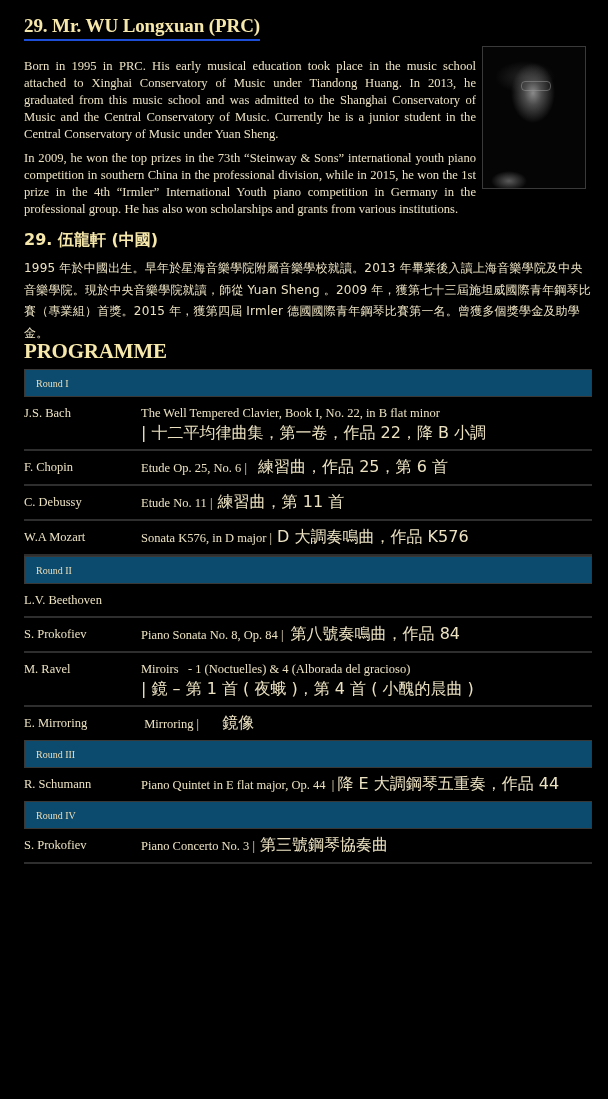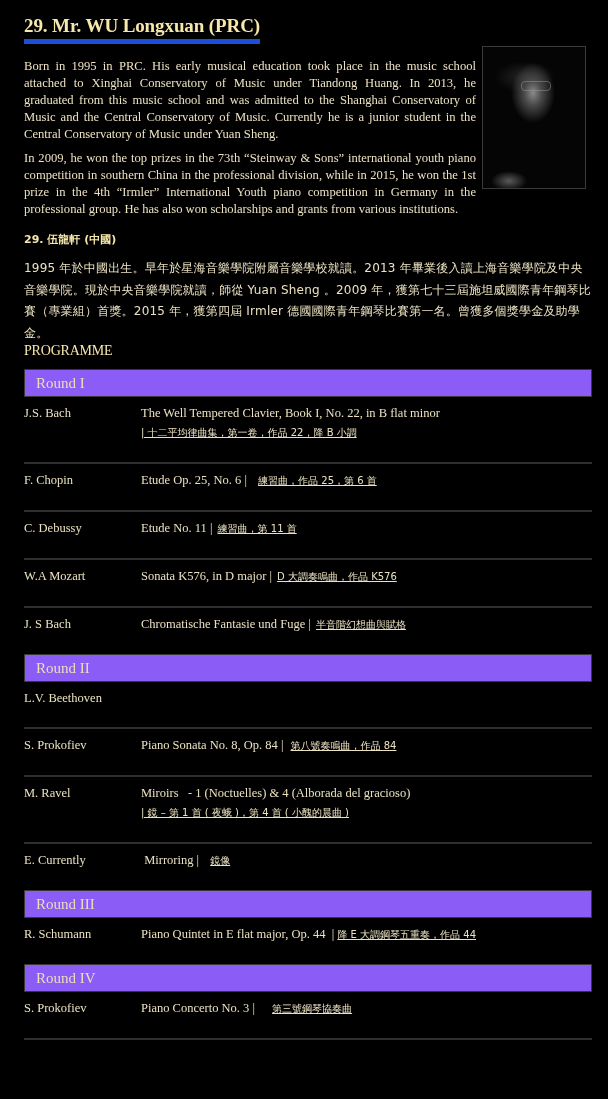--- a/index.html
+++ b/index.html
@@ -23,21 +23,21 @@
     }
     .en-title {
       position: absolute;
       left: 0;
       top: 14px;
       font-size: 19px;
       font-weight: bold;
       color: #f6e7ab;
       line-height: 24px;
       padding-bottom: 1px;
-      border-bottom: 5px solid #1d4ed8;
+      border-bottom: 2px solid #1d4ed8;
       letter-spacing: -0.1px;
     }
     .bio {
       position: absolute;
       left: 0;
       top: 58px;
       width: 452px;
       font-size: 12.6px;
       line-height: 17px;
       text-align: justify;
@@ -68,91 +68,90 @@
       height: 8px;
       border: 1px solid #9a9a9a;
       border-radius: 4px;
       opacity: 0.5;
     }
     .zh-title {
       position: absolute;
       left: 0;
       top: 229px;
       font-family: "DejaVu Sans", sans-serif;
-      font-size: 11px;
+      font-size: 16px;
       font-weight: bold;
       color: #f6e7ab;
       line-height: 22px;
     }
     .zh-bio {
       position: absolute;
       left: 0;
       top: 258px;
       width: 570px;
       font-family: "DejaVu Sans", sans-serif;
       font-size: 12px;
       line-height: 21.5px;
       color: #ece2c2;
       letter-spacing: 0.2px;
     }
     .prog-title {
       position: absolute;
       left: 0;
       top: 340px;
-      font-size: 14px;
-      font-weight: normal;
+      font-size: 21px;
+      font-weight: bold;
       color: #f6e7ab;
       line-height: 22px;
       letter-spacing: -0.2px;
     }
     .program {
       position: absolute;
       left: 0;
       top: 369px;
       width: 568px;
     }
     .round-bar {
       height: 28px;
-      background: #8b5cf6;
+      background: #0c4a6e;
       border: 1px solid #3a3836;
       box-sizing: border-box;
       display: flex;
       align-items: center;
       padding-left: 11px;
-      font-size: 15px;
+      font-size: 10px;
       color: #ecdfb8;
     }
     .row {
       display: flex;
       border-bottom: 2px solid #2e2e2e;
       box-sizing: border-box;
       min-height: 28px;
       padding-top: 6px;
-      padding-bottom: 19px;
+      padding-bottom: 6px;
       font-size: 12.5px;
       line-height: 20px;
       color: #ece2c2;
     }
     .row.no-border {
       border-bottom: none;
     }
     .row.tall {
       min-height: 50px;
     }
     .composer {
       width: 117px;
       flex: none;
     }
     .work {
       flex: 1;
     }
     .work .zh {
       font-family: "DejaVu Sans", sans-serif;
-      font-size: 10px;
-      text-decoration: underline;
+      font-size: 16px;
     }
   </style>
 </head>
 <body>
 
 <div class="page">
 
   <h1 class="en-title" style="margin:0;">29. Mr. WU Longxuan (PRC)</h1>
 
   <div class="bio">
@@ -194,66 +193,59 @@
         <span class="zh" style="margin-left:2px;">練習曲，第 11 首</span>
       </div>
     </div>
     <div class="row">
       <div class="composer">W.A Mozart</div>
       <div class="work">
         <span>Sonata K576, in D major |</span>
         <span class="zh" style="margin-left:2px;">D 大調奏鳴曲，作品 K576</span>
       </div>
     </div>
-    <div class="row no-border">
-      <div class="composer">J. S Bach</div>
-      <div class="work">
-        <span>Chromatische Fantasie und Fuge |</span>
-        <span class="zh" style="margin-left:2px;">半音階幻想曲與賦格</span>
-      </div>
-    </div>
 
     <div class="round-bar">Round II</div>
     <div class="row">
       <div class="composer">L.V. Beethoven</div>
     </div>
     <div class="row">
       <div class="composer">S. Prokofiev</div>
       <div class="work">
         <span>Piano Sonata No. 8, Op. 84 |</span>
         <span class="zh" style="margin-left:4px;">第八號奏鳴曲，作品 84</span>
       </div>
     </div>
     <div class="row tall">
       <div class="composer">M. Ravel</div>
       <div class="work">
         <div style="white-space:pre;">Miroirs   - 1 (Noctuelles) &amp; 4 (Alborada del gracioso)</div>
         <div class="zh">| 鏡 – 第 1 首 ( 夜蛾 )，第 4 首 ( 小醜的晨曲 )</div>
       </div>
     </div>
     <div class="row no-border">
-      <div class="composer">E. Currently</div>
+      <div class="composer">E. Mirroring</div>
       <div class="work">
         <span style="white-space:pre;"> Mirroring |</span>
-        <span class="zh" style="margin-left:8px;">鏡像</span>
+        <span class="zh" style="margin-left:20px;">鏡像</span>
       </div>
     </div>
 
     <div class="round-bar">Round III</div>
     <div class="row no-border">
       <div class="composer">R. Schumann</div>
       <div class="work">
         <span style="white-space:pre;">Piano Quintet in E flat major, Op. 44  |</span>
         <span class="zh">降 E 大調鋼琴五重奏，作品 44</span>
       </div>
     </div>
 
     <div class="round-bar">Round IV</div>
     <div class="row">
       <div class="composer">S. Prokofiev</div>
       <div class="work">
         <span>Piano Concerto No. 3 |</span>
-        <span class="zh" style="margin-left:14px;">第三號鋼琴協奏曲</span>
+        <span class="zh" style="margin-left:2px;">第三號鋼琴協奏曲</span>
       </div>
     </div>
 
   </div>
 </div>
 
 </body></html>

